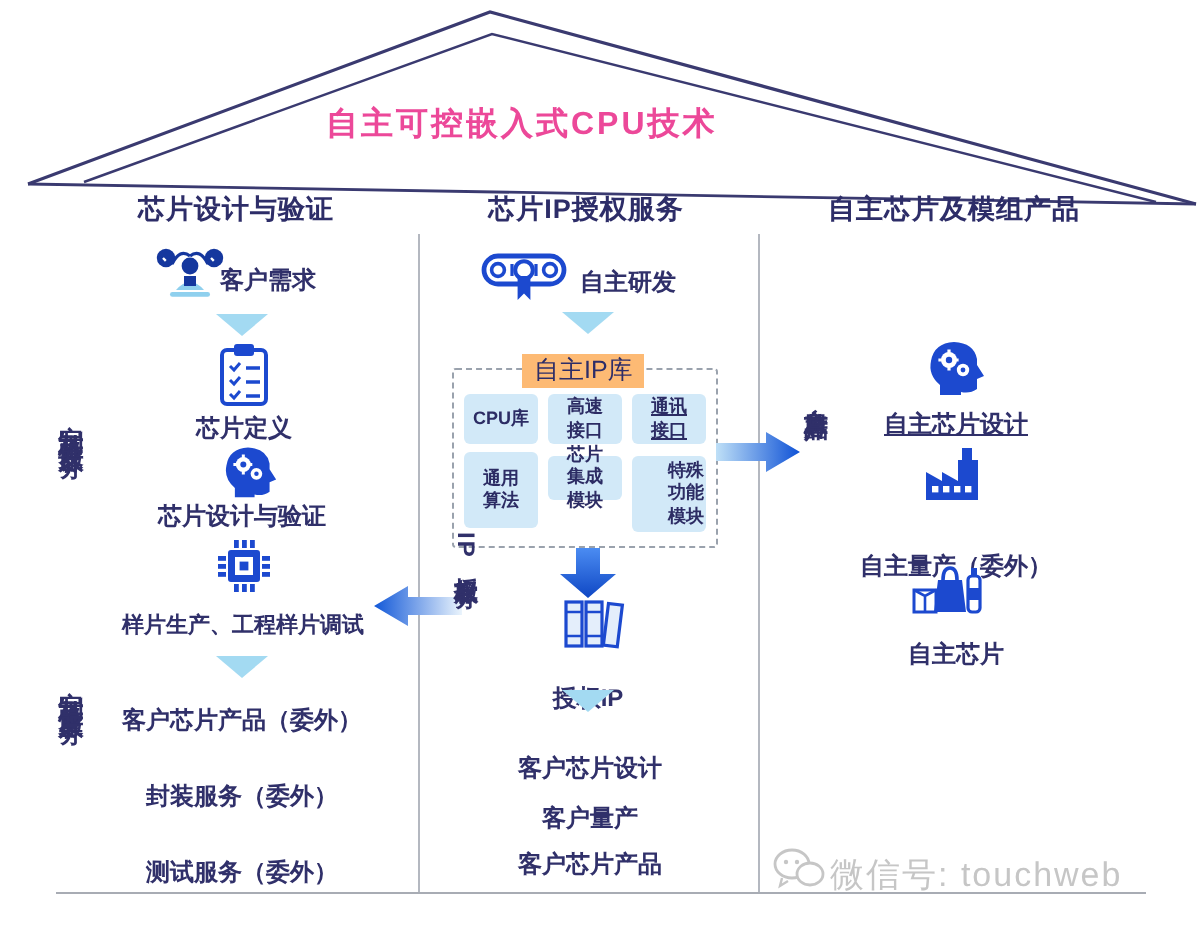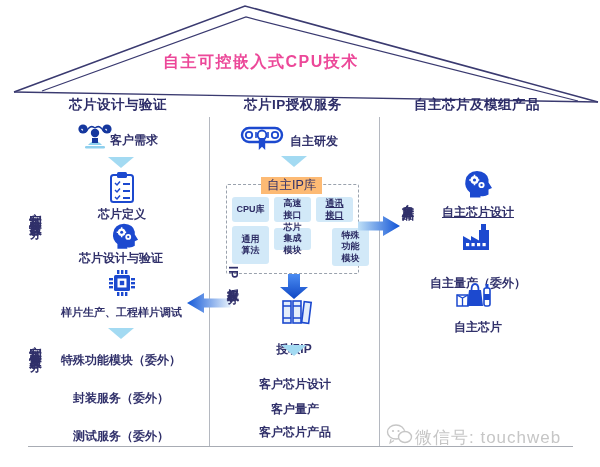--- a/index.html
+++ b/index.html
@@ -91,21 +91,21 @@
         <rect x="23" y="13" width="4" height="2.4"></rect>
         <rect x="23" y="17" width="4" height="2.4"></rect>
     </g>
     <rect x="9.5" y="9.5" width="9" height="9" fill="#ffffff"></rect>
     <rect x="11.8" y="11.8" width="4.4" height="4.4" fill="#1c49cf"></rect>
   </svg>
   <div class="abs lbl lbl-sm" style="left:54px;top:305px;width:135px;">样片生产、工程样片调试</div>
 
   <div class="abs chevron" style="left:108px;top:328px;"></div>
 
-  <div class="abs lbl" style="left:56px;top:352px;width:130px;">特殊功能模块（委外）</div>
+  <div class="abs lbl" style="left:56px;top:352px;width:130px;">客户芯片产品（委外）</div>
   <div class="abs lbl" style="left:68px;top:390px;width:106px;">封装服务（委外）</div>
   <div class="abs lbl" style="left:68px;top:428px;width:106px;">测试服务（委外）</div>
 
   <div class="abs vlabel" style="left:29px;top:203px;height:110px;">定制芯片设计服务</div>
   <div class="abs vlabel" style="left:29px;top:336px;height:112px;">定制芯片量产服务</div>
 
   <div class="abs col-header" style="left:223px;top:96px;width:140px;">芯片IP授权服务</div>
 
   <svg class="abs" style="left:240px;top:123px;" width="44" height="31" viewBox="0 0 44 31">
     <rect x="2" y="5" width="40" height="14" rx="7" fill="none" stroke="#1c49cf" stroke-width="2.4"></rect>
@@ -130,21 +130,21 @@
     </div>
   <div class="abs module" style="left:316px;top:197px;width:37px;height:25px;text-decoration:underline;">
     <span class="wrap2">通讯接口</span>
     </div>
   <div class="abs module" style="left:232px;top:226px;width:37px;height:38px;">
     <span class="wrap2">通用算法</span>
     </div>
   <div class="abs module" style="left:274px;top:228px;width:37px;height:22px;">
     <span class="wrap2">芯片集成模块</span>
     </div>
-  <div class="abs module" style="left:332px;top:228px;width:37px;height:38px;">
+  <div class="abs module" style="left:316px;top:228px;width:37px;height:38px;justify-content:flex-end;">
     <span class="wrap2">特殊功能模块</span>
     </div>
 
   <svg class="abs" style="left:277px;top:274px;" width="34" height="25" viewBox="0 0 34 25">
     <defs>
         <linearGradient id="gd" x1="0" y1="0" x2="0" y2="1">
       <stop offset="0" stop-color="#4b8cf2"></stop>
           <stop offset="1" stop-color="#0f47c4"></stop>
         </linearGradient>
       </defs>

